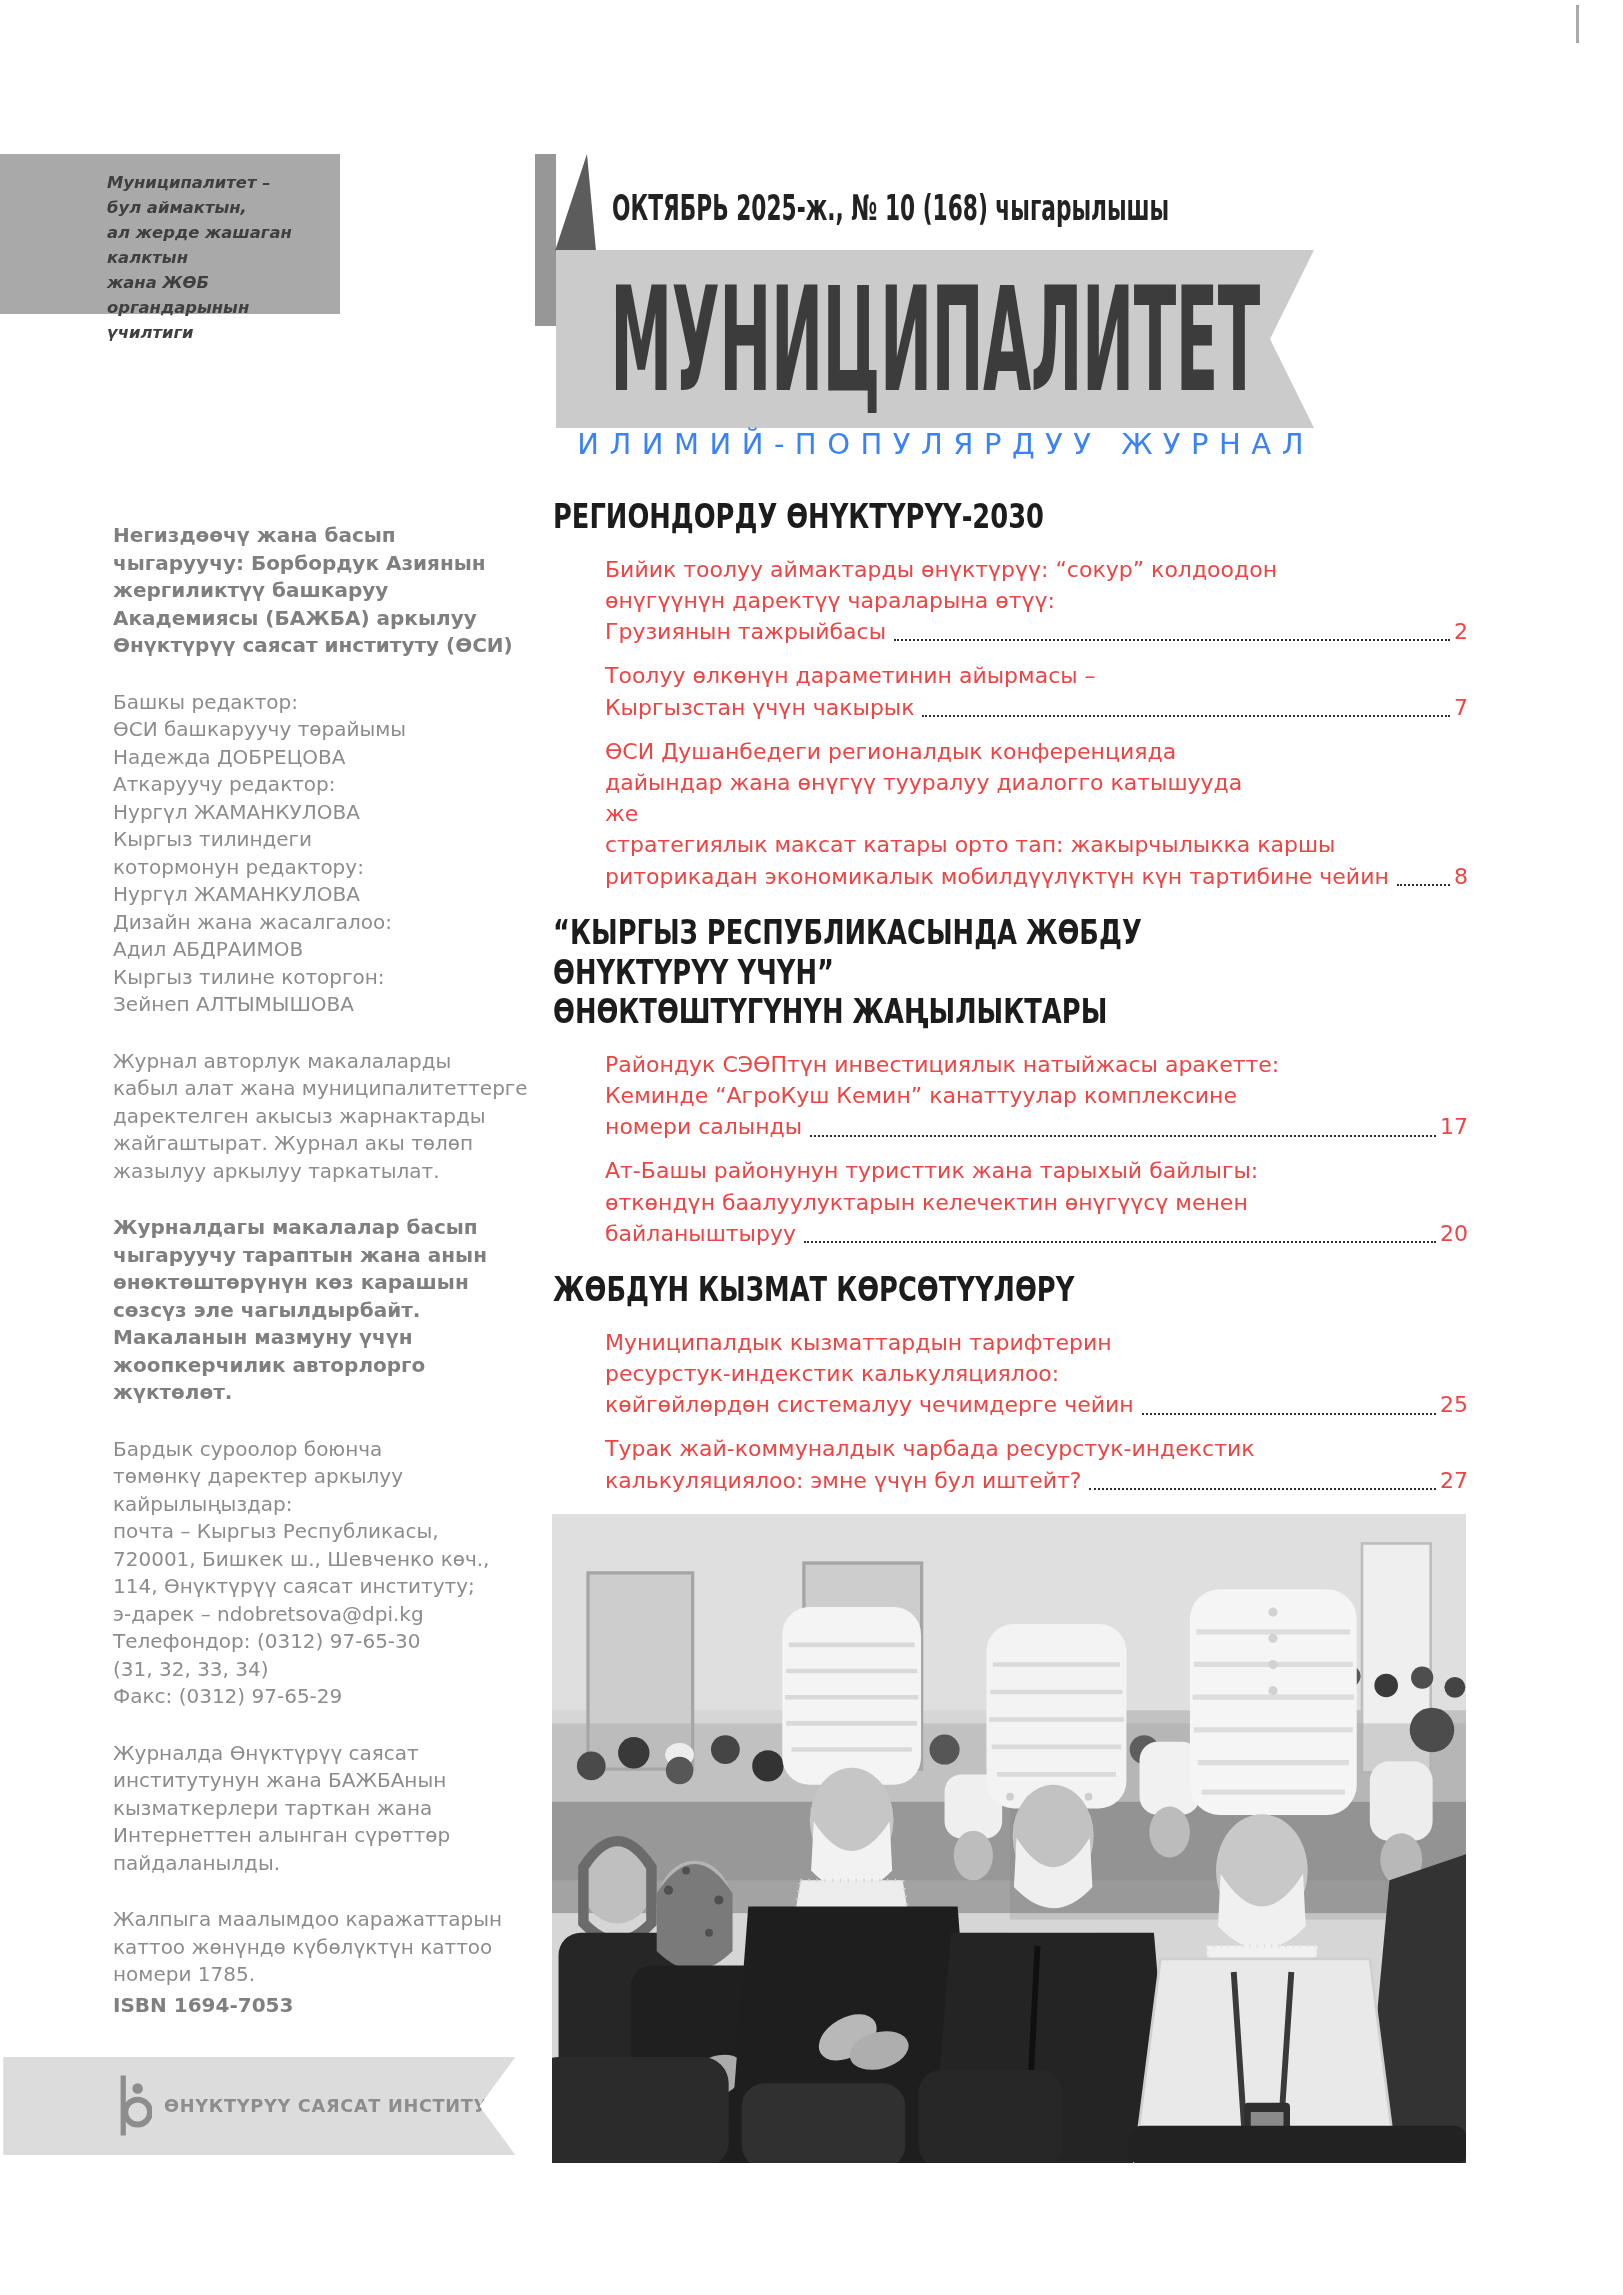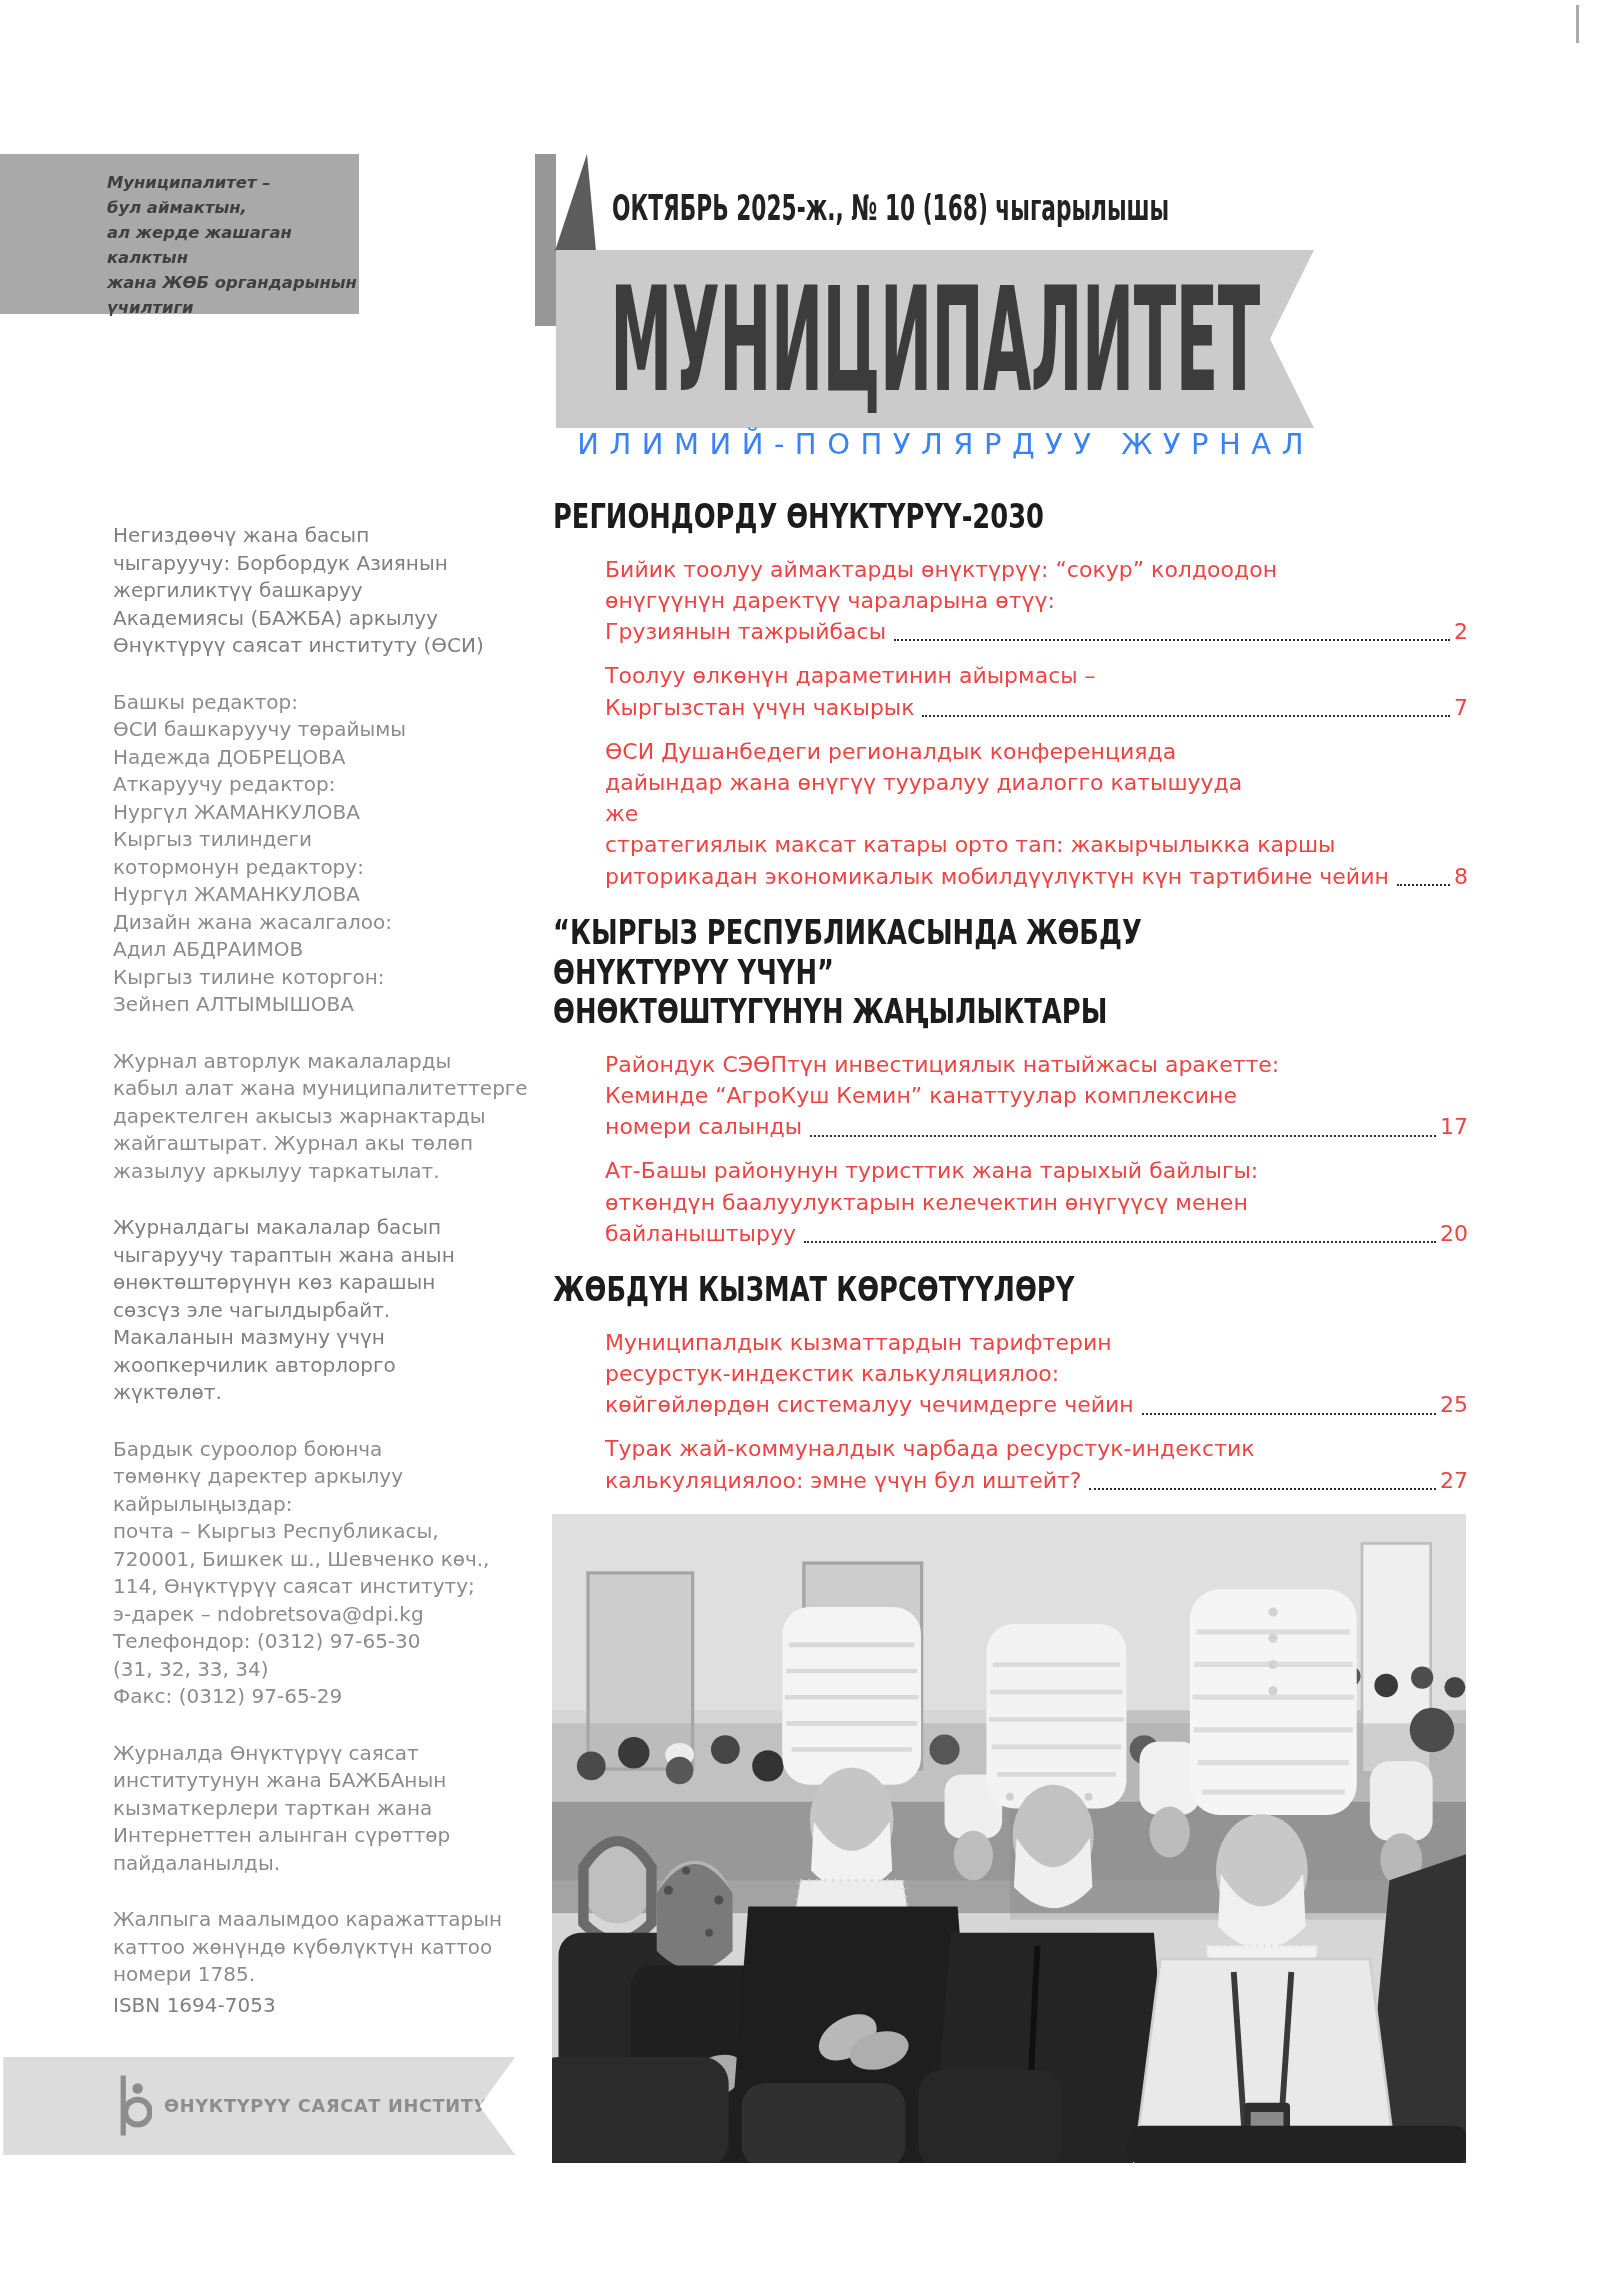--- a/index.html
+++ b/index.html
@@ -1,20 +1,20 @@
 <!DOCTYPE html>
 <html style="font-size:10.5px"><head>
 <meta charset="utf-8">
 <style>
   html,body{margin:0;padding:0;background:#ffffff;}
   .page{position:relative;width:1623px;height:2295px;background:#ffffff;
         font-family:"DejaVu Sans",sans-serif;overflow:hidden;}
 
   
-  .tagline-box{position:absolute;left:0;top:154px;width:340px;height:160px;background:#a9a9a9;padding-left:19px;}
+  .tagline-box{position:absolute;left:0;top:154px;width:340px;height:160px;background:#a9a9a9;}
   .tagline{position:absolute;left:107px;top:15.7px;font-style:italic;font-weight:bold;
            font-size:16.4px;line-height:25px;color:#3f3f3f;white-space:pre-line;}
 
   
   .header-strip{position:absolute;left:535px;top:154px;width:21px;height:172px;background:#979797;}
   .header-tri{position:absolute;left:555px;top:154px;width:41px;height:97px;background:#5c5c5c;
               clip-path:polygon(78% 0,100% 100%,0 100%);}
   .crop-mark{position:absolute;left:1576px;top:5.2px;width:2.6px;height:38px;background:#ababab;}
 
   .issue-line{position:absolute;left:612px;top:188px;font-weight:bold;font-size:35px;color:#222;
@@ -36,21 +36,21 @@
   .toc-heading:first-child{margin-top:0;}
   .toc-entry{margin:0 0 13px 52px;font-size:22px;line-height:1.42;color:#ef4444;}
   .toc-row{display:flex;align-items:flex-end;}
   .toc-tail{white-space:nowrap;}
   .toc-dots{flex:1;border-bottom:2.6px dotted #2e2e2e;margin:0 3.9px 5.9px 7.9px;}
   .toc-page{white-space:nowrap;}
 
   
   .sidebar{position:absolute;left:113px;top:522px;width:419px;font-size:20px;line-height:27.5px;color:#8c8c8c;}
   .side-par{white-space:pre-line;margin:0 0 29px;}
-  .side-par.bold{font-weight:normal;color:#7f7f7f;}
+  .side-par.bold{font-weight:bold;color:#7f7f7f;}
   .side-par.tight{margin-top:-26px;}
 
   
   .photo{position:absolute;left:552px;top:1514px;width:914px;height:649px;background:#cfcfcf;overflow:hidden;}
   .photo svg{display:block;width:100%;height:100%;}
 
   
   .footer-banner{position:absolute;left:3.3px;top:2057px;width:512px;height:98px;background:#dcdcdc;
                  clip-path:polygon(0 0,100% 0,93% 50%,100% 100%,0 100%);
                  display:flex;align-items:center;}

